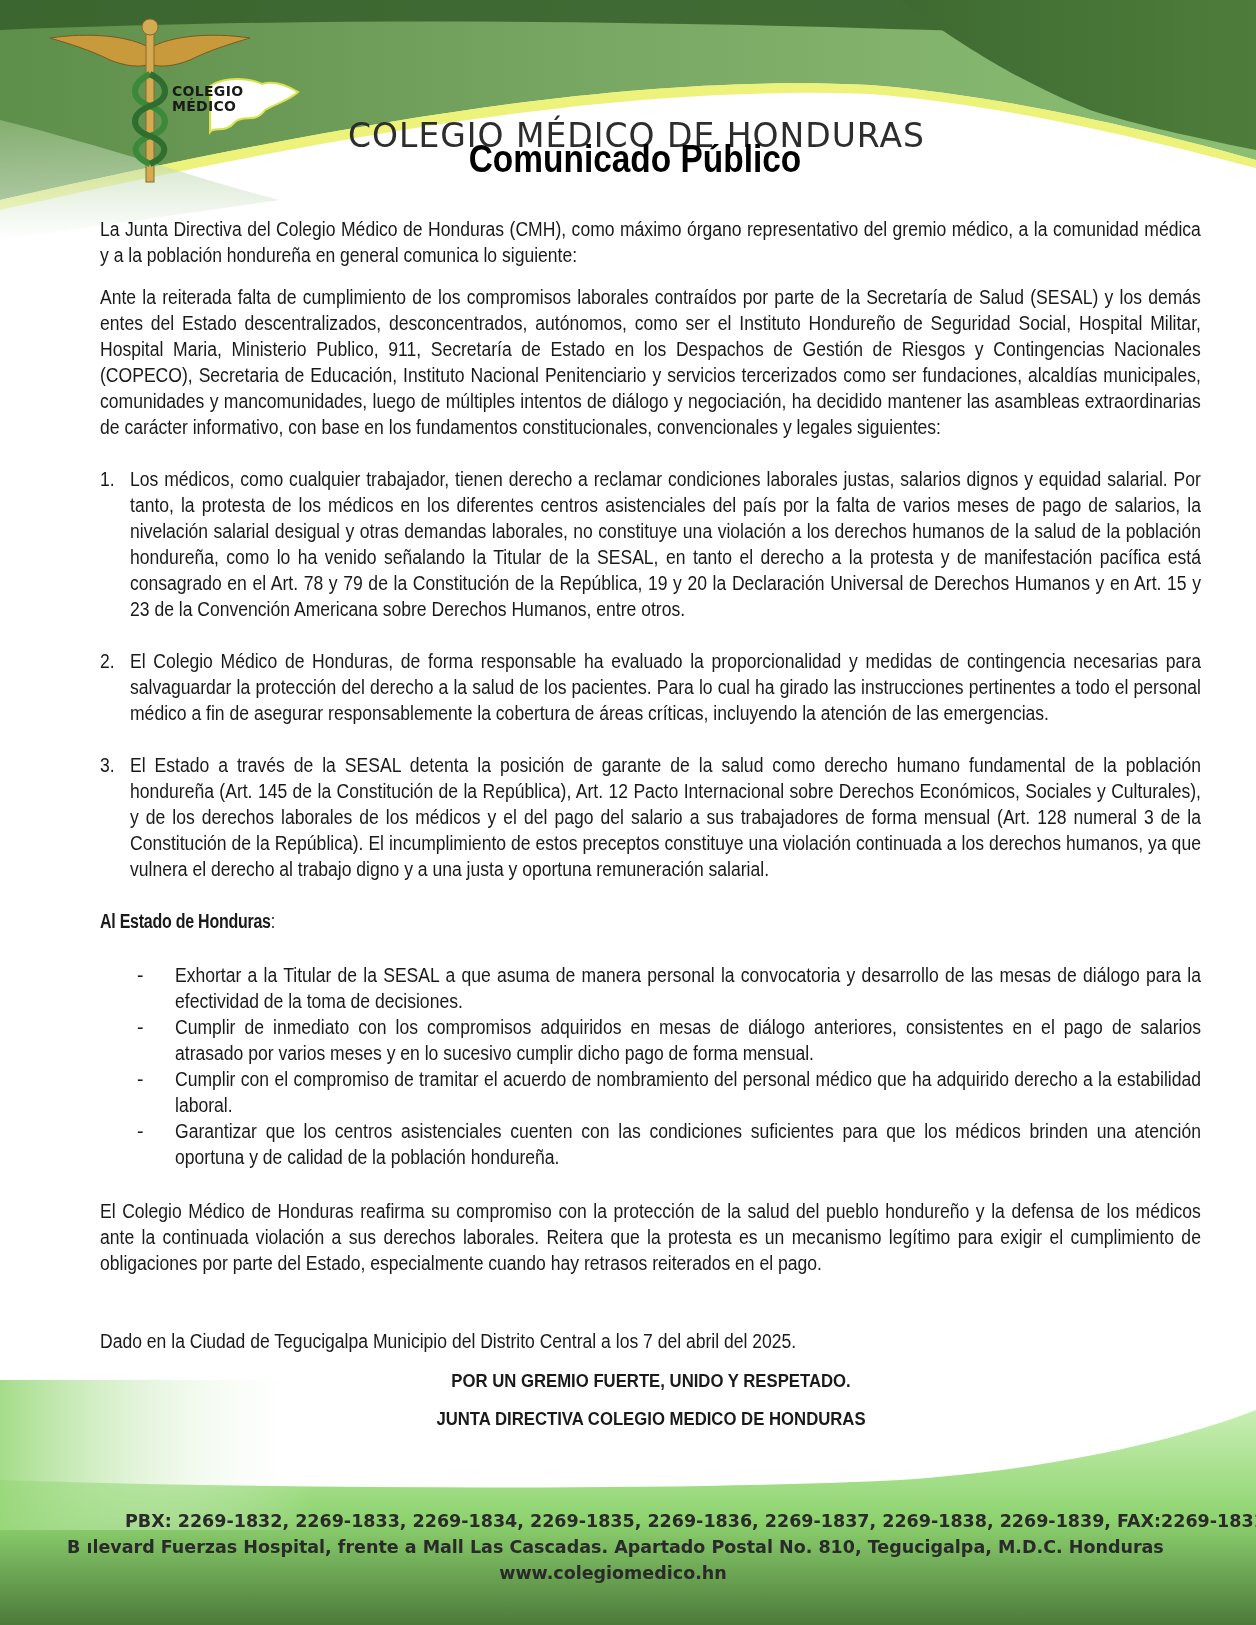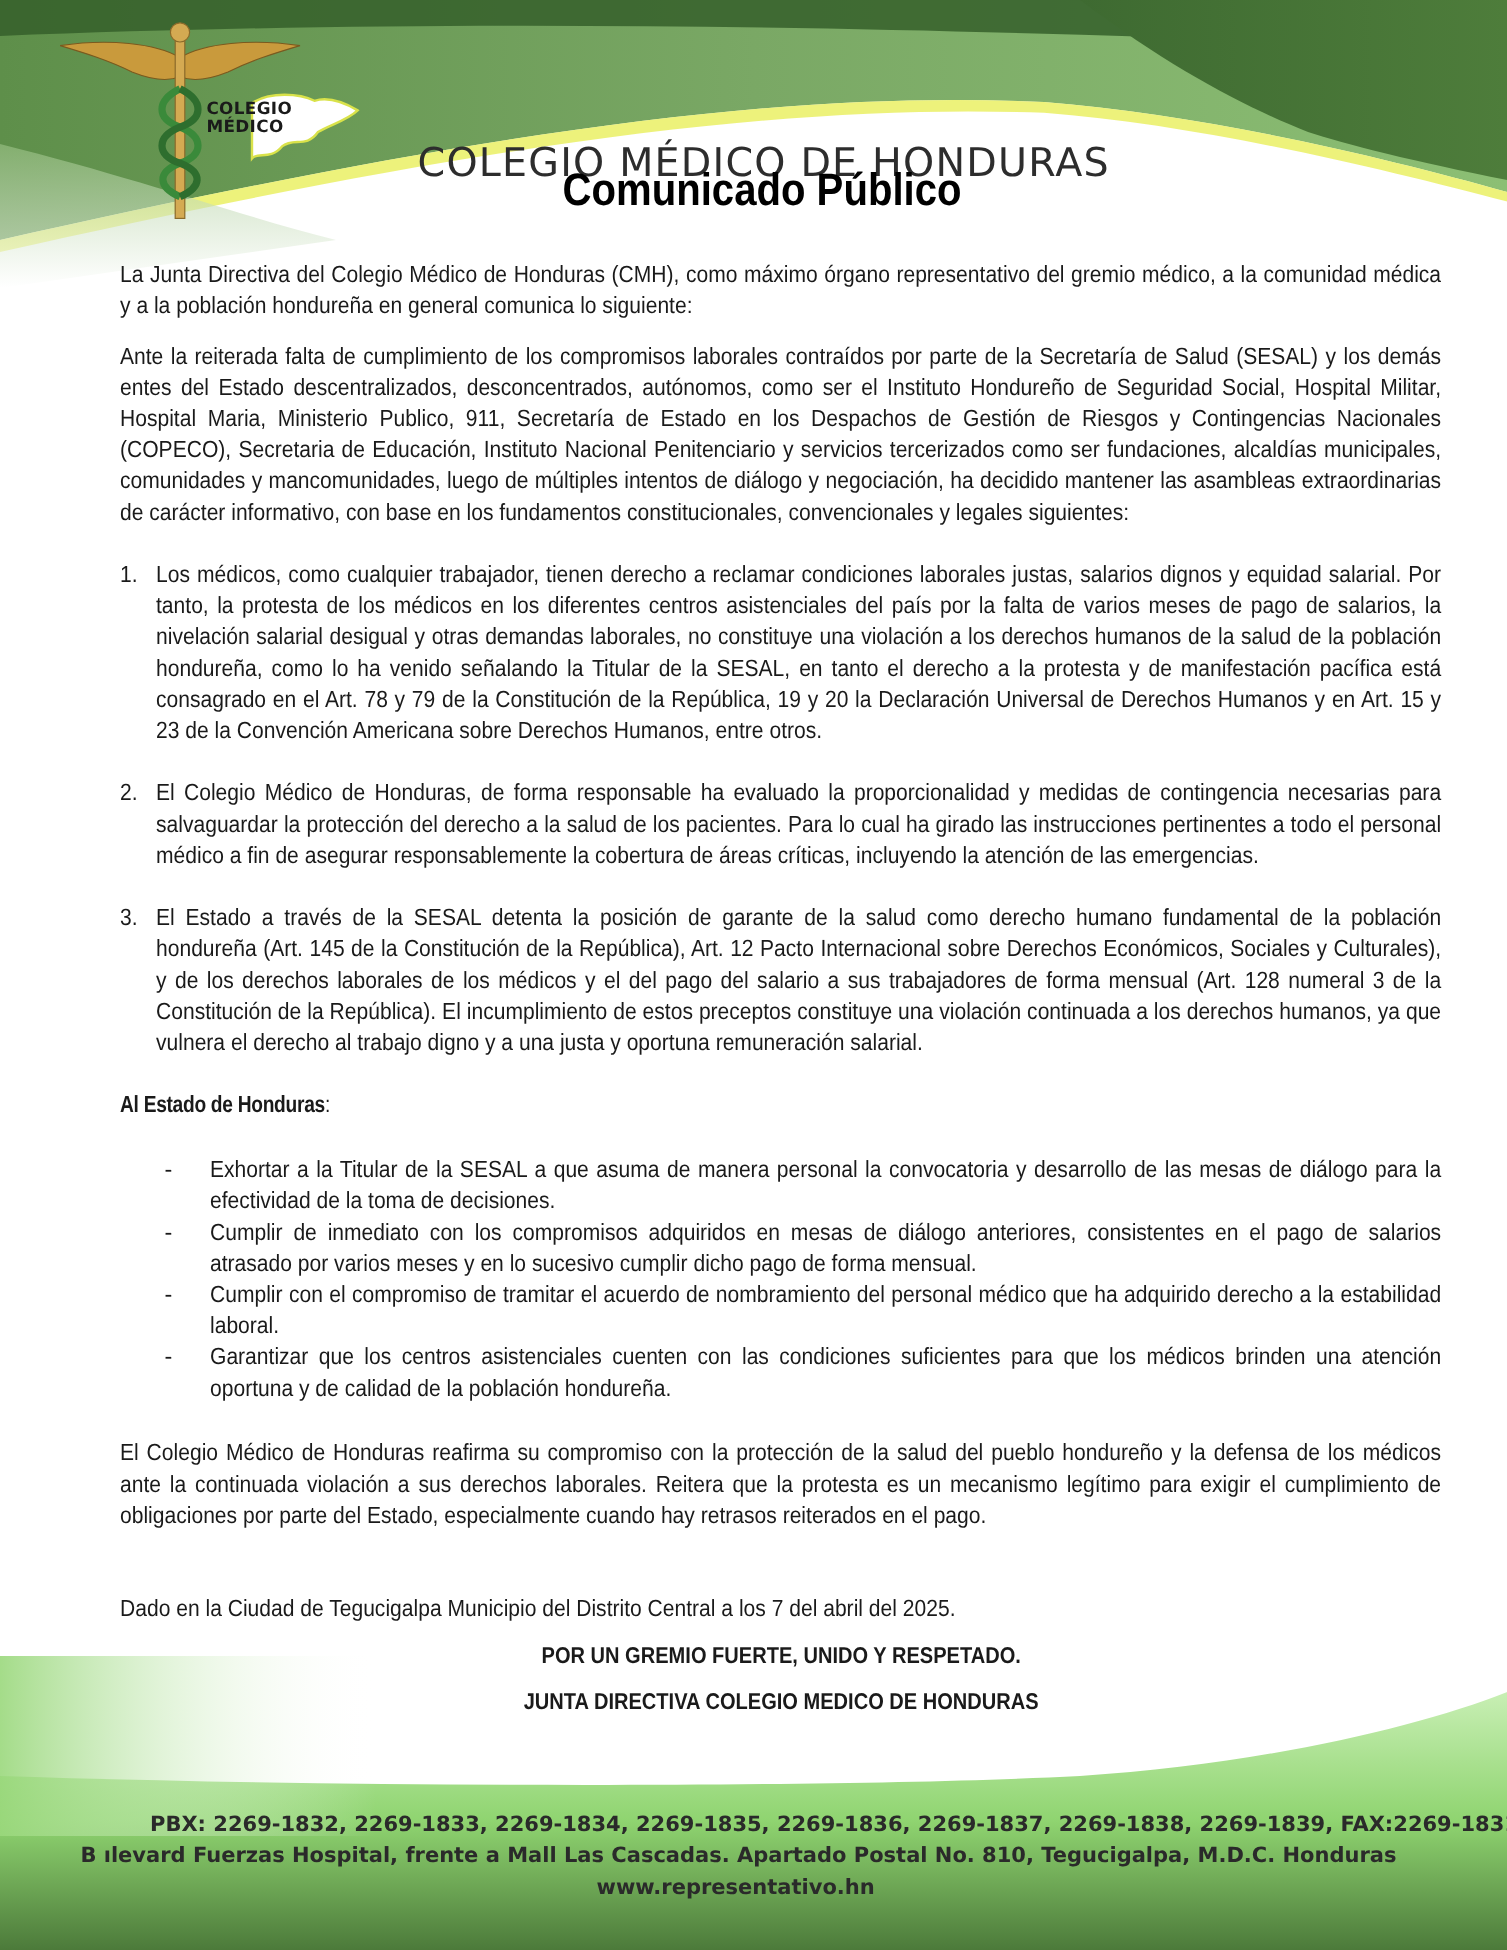--- a/index.html
+++ b/index.html
@@ -168,14 +168,14 @@
       <stop offset="0.25" stop-color="#ffffff" stop-opacity="0"></stop>
     </linearGradient>
   </defs>
   <path d="M0 100 C300 110 700 110 900 100 C1050 90 1180 60 1256 30 V245 H0 Z" fill="url(#fg1)"></path>
   <rect x="0" y="0" width="1256" height="150" fill="url(#fg2)"></rect>
 </svg>
 
 <div class="footer">
   <div class="f-line f-phones">PBX: 2269-1832, 2269-1833, 2269-1834, 2269-1835, 2269-1836, 2269-1837, 2269-1838, 2269-1839, FAX:2269-1831</div>
   <div class="f-line f-address">B  ılevard Fuerzas Hospital, frente a Mall Las Cascadas. Apartado Postal No. 810, Tegucigalpa, M.D.C. Honduras</div>
-  <div class="f-line f-web">www.representativo.hn</div>
+  <div class="f-line f-web">www.colegiomedico.hn</div>
 </div>
 
 </body></html>

